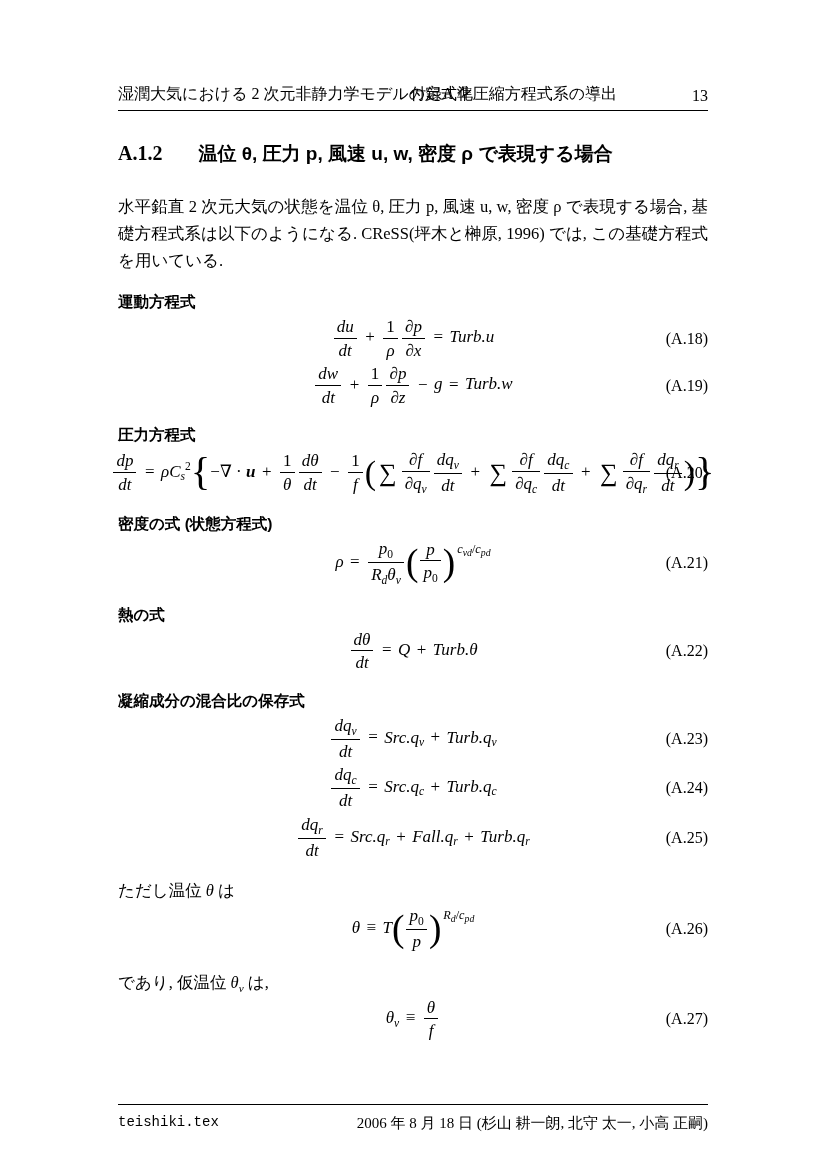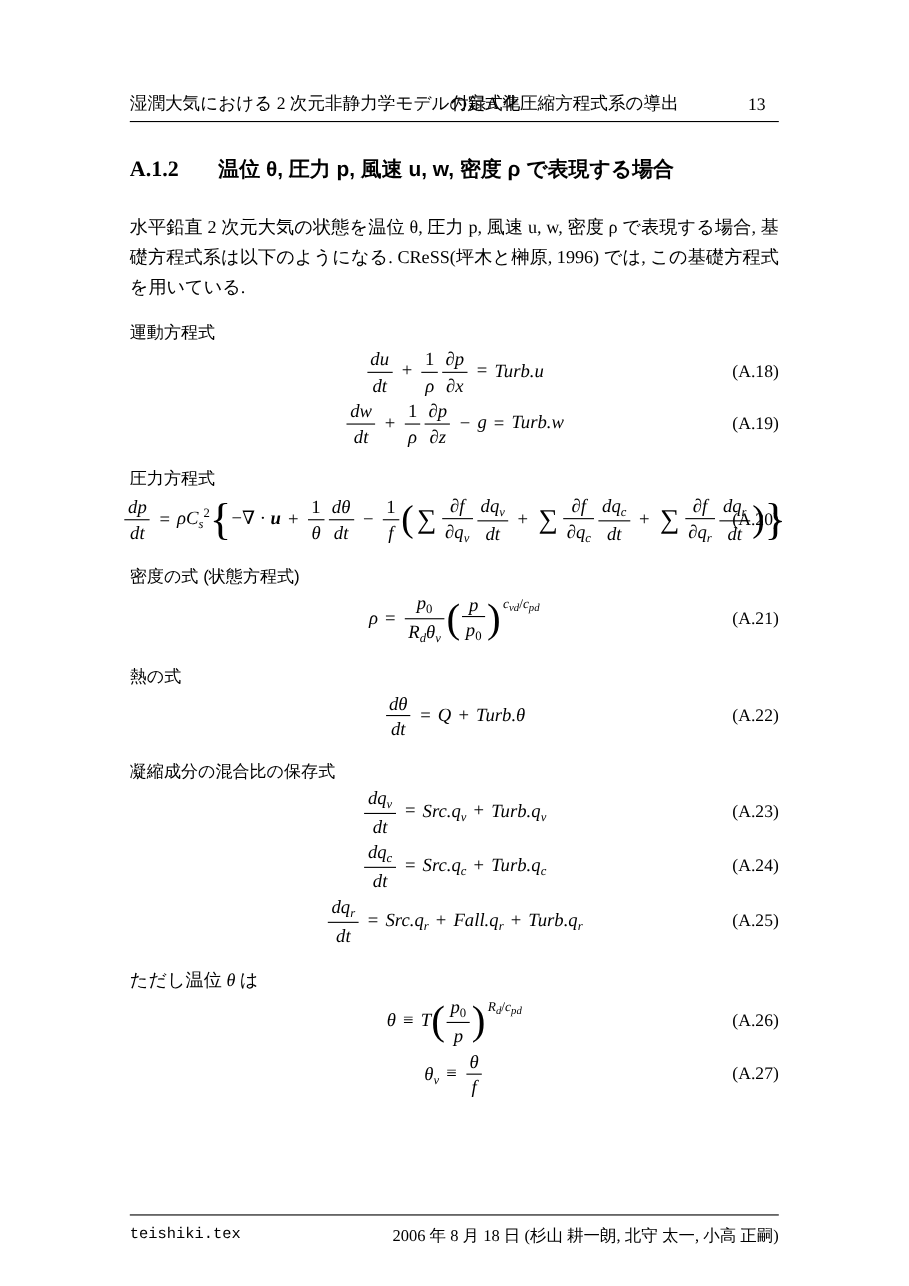--- a/index.html
+++ b/index.html
@@ -7,35 +7,35 @@
     width:826px;height:1169px;overflow:hidden;position:relative;
     color:#000;
     font-family:"Liberation Serif","DejaVu Serif",serif;
   }
   .content{position:absolute;left:118px;top:80px;width:590px;}
 
   
   .header{position:relative;height:30px;border-bottom:1.5px solid #000;font-size:16px;}
   .h-left{position:absolute;left:0;bottom:5px;white-space:nowrap;}
   .h-overlay{position:absolute;left:292px;bottom:5px;white-space:nowrap;margin-top:16px;}
-  .h-page{position:absolute;right:12px;bottom:5px;}
+  .h-page{position:absolute;right:0;bottom:5px;}
 
   
   .sec-title{margin-top:30px;font-weight:bold;font-size:20px;display:flex;gap:36px;align-items:baseline;}
   .sec-num{font-family:"Liberation Serif","DejaVu Serif",serif;}
   .sec-text{font-family:"Liberation Sans","DejaVu Sans",sans-serif;font-size:19px;}
 
   
   .para{margin-top:26px;font-size:16.5px;line-height:27px;text-align:justify;}
 
   
   .glabel{
     margin:18px 0 4px 0;
     font-family:"Liberation Sans","DejaVu Sans",sans-serif;
-    font-weight:normal;font-size:15.5px;
+    font-weight:bold;font-size:15.5px;
   }
   .tline{margin:20px 0 4px 0;font-size:16.5px;}
 
   
   .eqrow{position:relative;margin:4px 0;min-height:42px;display:flex;justify-content:center;font-size:17px;}
   .eqbody{display:inline-block;white-space:nowrap;}
   .eqnum{position:absolute;right:0;top:50%;transform:translateY(-50%);font-size:16px;}
 
   .mi{font-style:italic;}
   .mn{font-style:normal;}
@@ -110,20 +110,21 @@
       </div>
       <div class="eqrow">
         <span class="eqbody"><span class="mfrac"><span class="fnum"><span class="mi">dq</span><span class="msub"><span class="mi">r</span></span></span><span class="fden"><span class="mi">dt</span></span></span><span class="mop">=</span><span class="mi">Src.q</span><span class="msub"><span class="mi">r</span></span><span class="mop">+</span><span class="mi">Fall.q</span><span class="msub"><span class="mi">r</span></span><span class="mop">+</span><span class="mi">Turb.q</span><span class="msub"><span class="mi">r</span></span></span>
         <span class="eqnum">(A.25)</span>
       </div>
       <div class="tline"><span class="mn">ただし温位 </span><span class="mi">θ</span><span class="mn"> は</span></div>
       <div class="eqrow">
         <span class="eqbody"><span class="mi">θ</span><span class="mop">≡</span><span class="mi">T</span><span class="mbig" style="font-size: 2.2em;">(</span><span class="mfrac"><span class="fnum"><span class="mi">p</span><span class="msub"><span class="mn">0</span></span></span><span class="fden"><span class="mi">p</span></span></span><span class="mbig" style="font-size: 2.2em;">)</span><span class="mbsup"><span class="mi">R</span><span class="msub"><span class="mi">d</span></span><span class="mn">/</span><span class="mi">c</span><span class="msub"><span class="mi">pd</span></span></span></span>
         <span class="eqnum">(A.26)</span>
       </div>
+      <div class="tline"><span class="mn">であり, 仮温位 </span><span class="mi">θ</span><span class="msub"><span class="mi">v</span></span><span class="mn"> は,</span></div>
       <div class="eqrow">
         <span class="eqbody"><span class="mi">θ</span><span class="msub"><span class="mi">v</span></span><span class="mop">≡</span><span class="mfrac"><span class="fnum"><span class="mi">θ</span></span><span class="fden"><span class="mi">f</span></span></span></span>
         <span class="eqnum">(A.27)</span>
       </div>
     </div>
 
 </div>
 
 <div class="footer">
   <span class="footer-left">teishiki.tex</span>

